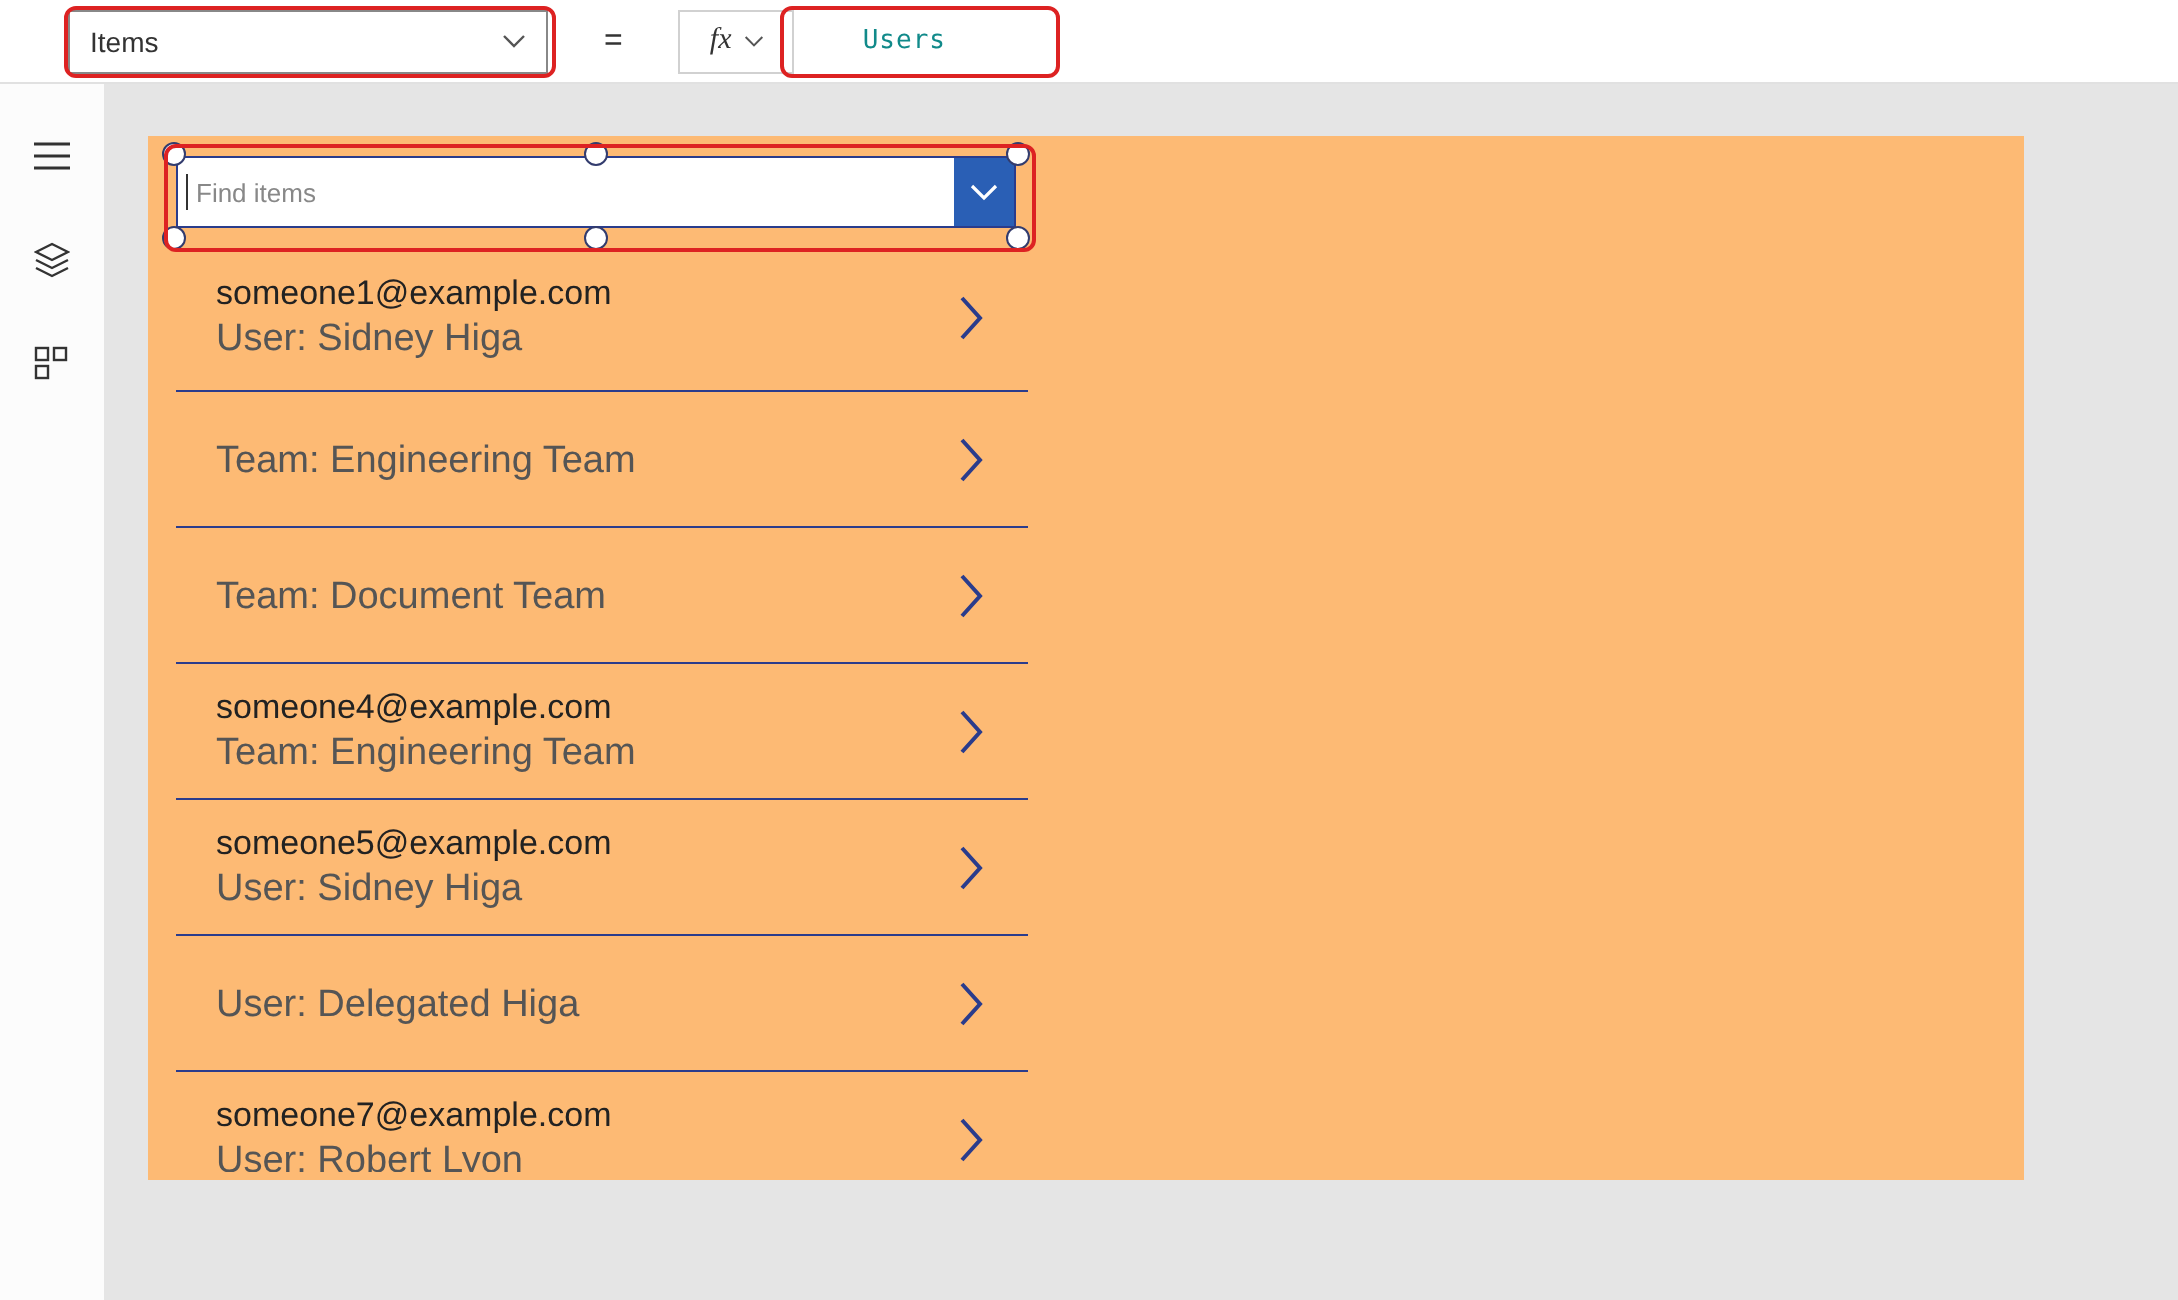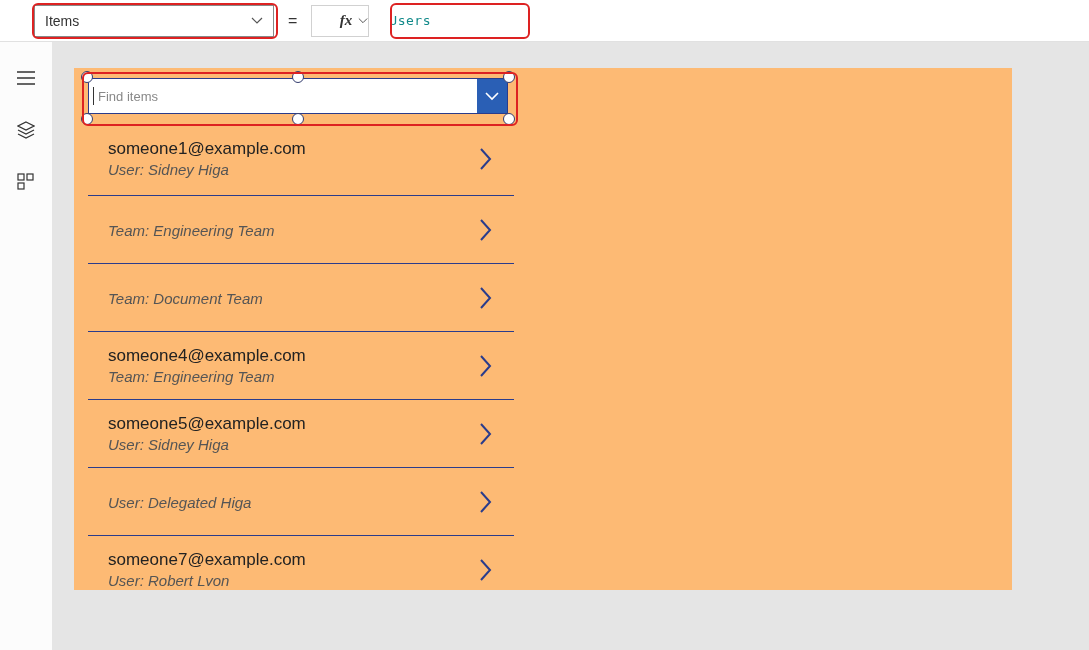--- a/index.html
+++ b/index.html
@@ -9,21 +9,21 @@
       width: 1089px;
       height: 650px;
       overflow: hidden;
     }
     .formula-bar {
       background: #fff;
       height: 42px;
       display: flex;
       align-items: center;
       padding: 3px 16px 3px 34px;
-      gap: 10px;
+      gap: 24px;
       border-bottom: 1px solid #e1e1e1;
     }
     .property-selector {
       border: 1px solid #888;
       height: 32px;
       width: 240px;
       display: flex;
       align-items: center;
       justify-content: space-between;
       padding: 0 10px;
@@ -31,23 +31,22 @@
       position: relative;
     }
     .property-selector span { font-size: 14px; color: #333; }
     .equals { font-size: 16px; color: #333; padding: 0 4px; }
     .fx-pill {
       border: 1px solid #d1d1d1;
       height: 32px;
       width: 58px;
       display: flex;
       align-items: center;
-      justify-content: flex-end;
+      justify-content: center;
       gap: 6px;
-      font-weight: bold;
     }
     .fx-label { font-style: italic; font-family: Georgia, serif; font-size: 15px; color: #333; }
     .formula-input-wrap {
       flex: 1;
       height: 36px;
       display: flex;
       align-items: center;
       padding-left: 10px;
     }
     .formula-text {
@@ -168,21 +167,21 @@
       border-bottom: 1.5px solid #2a3c8c;
       padding: 10px 12px 10px 20px;
       display: flex;
       align-items: center;
       justify-content: space-between;
       min-height: 68px;
     }
     .list-item:first-child { padding-top: 4px; }
     .list-text { flex: 1; }
     .item-title { font-size: 17px; color: #222; font-weight: 400; }
-    .item-sub { font-size: 15px; color: #555; margin-top: 2px; font-style: italic; }
+    .item-sub { font-size: 19px; color: #555; margin-top: 2px; }
     .item-chev { color: #2a3c8c; padding-right: 8px; }
     .chev-svg { display: block; }
   </style>
 </head>
 <body>
 
 <div class="formula-bar">
   <div class="property-selector">
     <span>Items</span>
     <svg width="12" height="12" viewBox="0 0 12 12">

